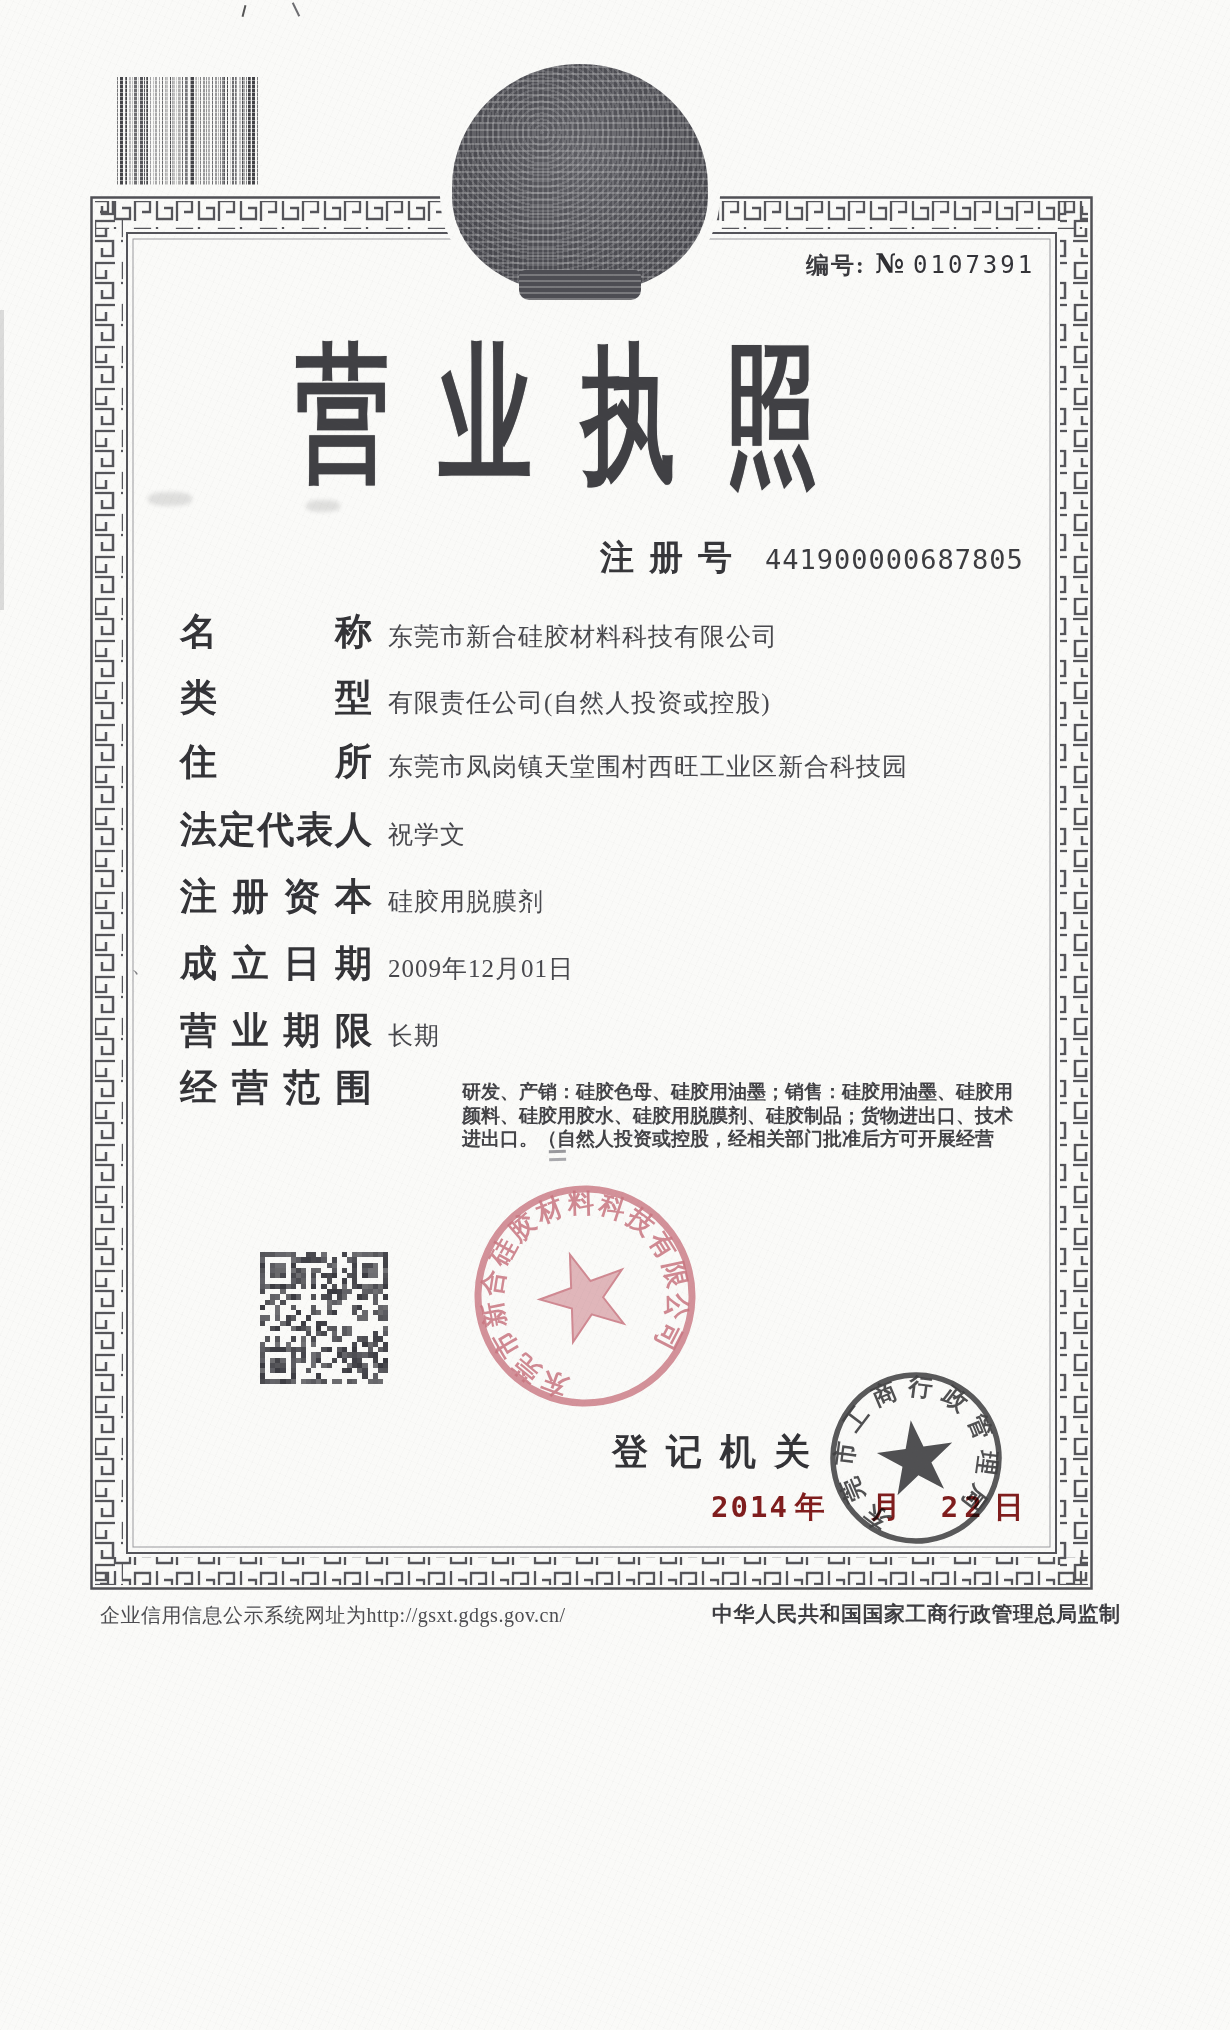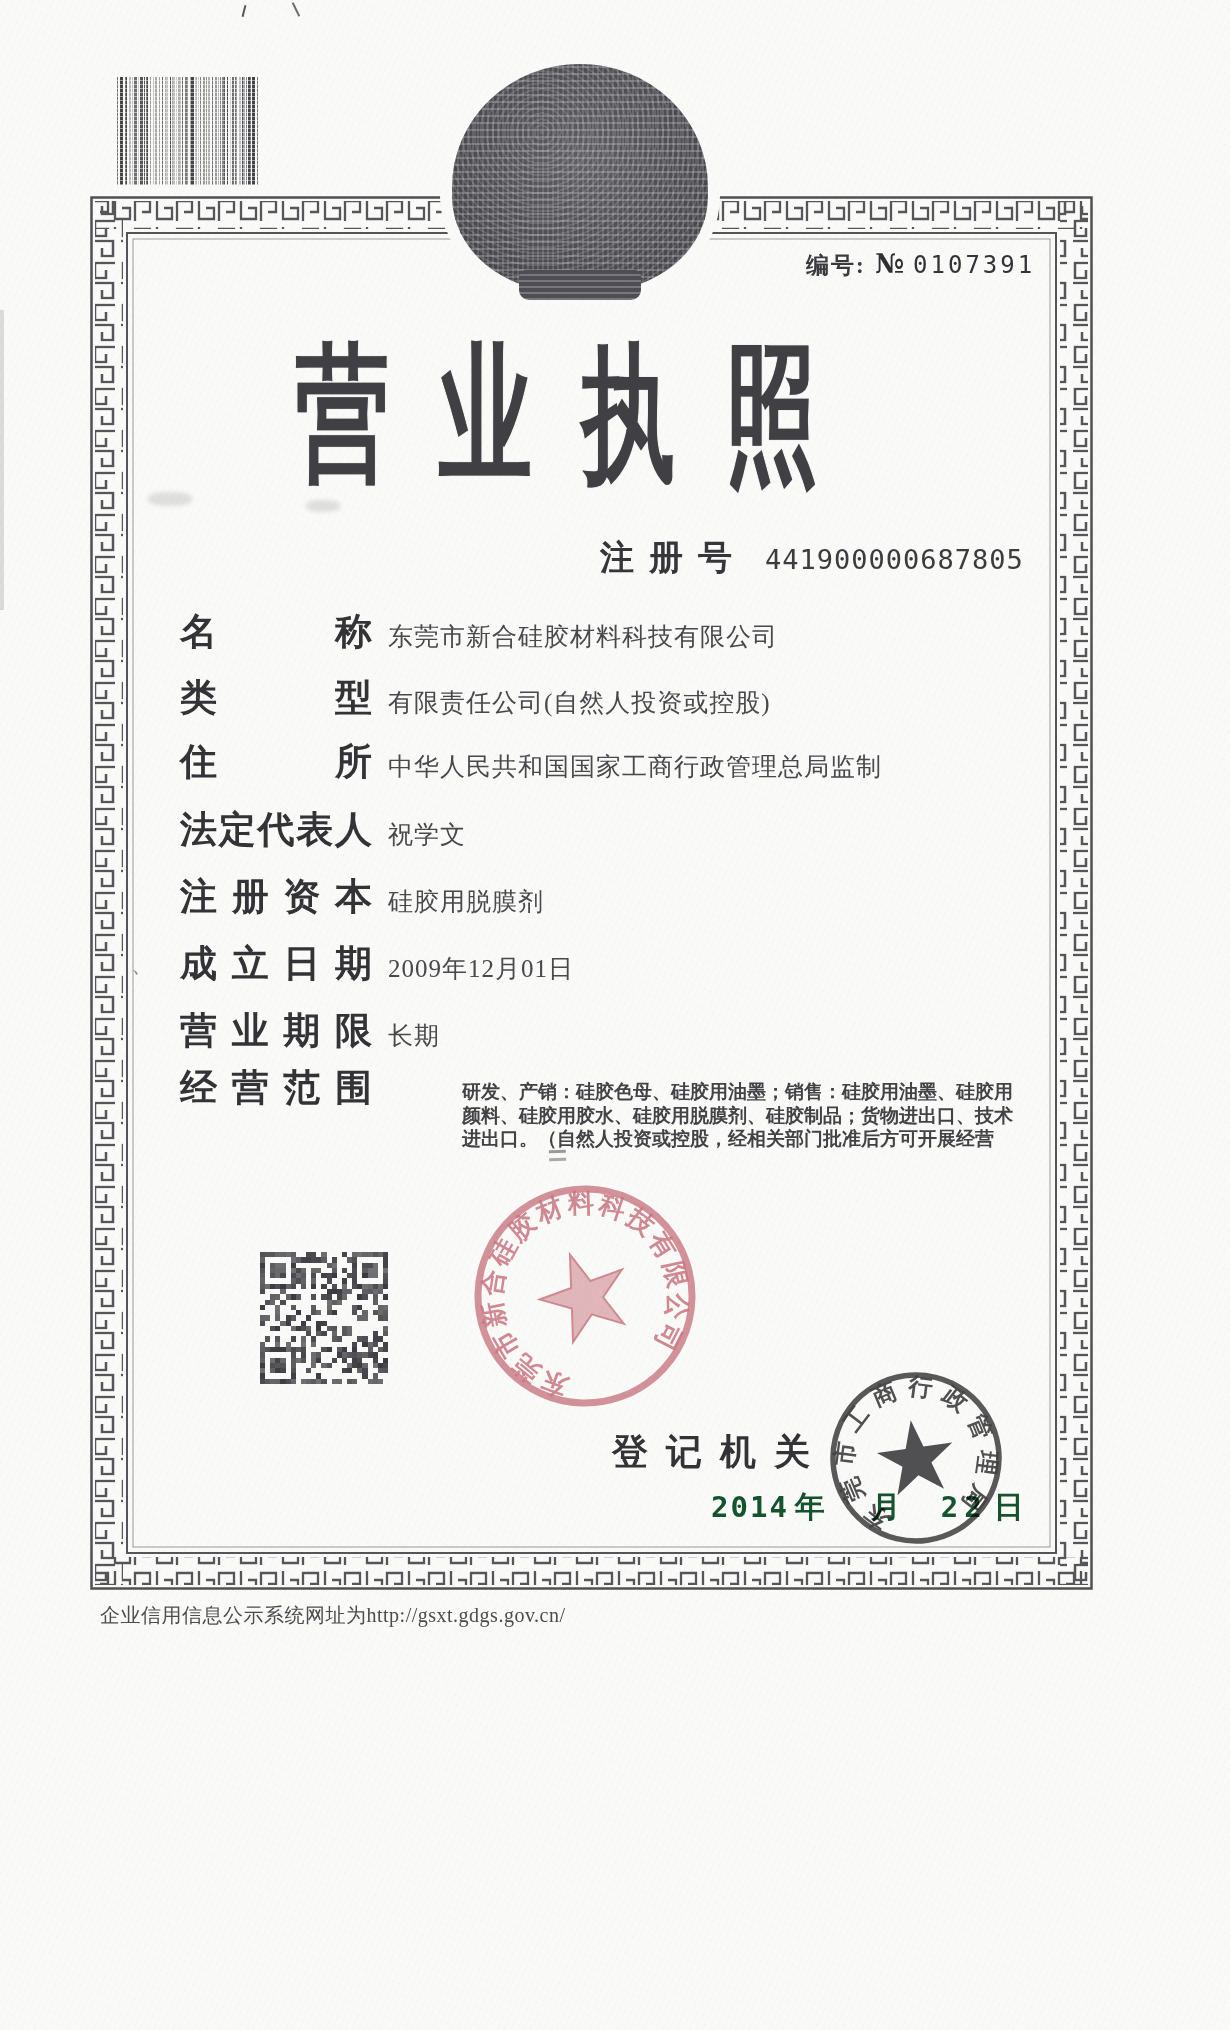--- a/index.html
+++ b/index.html
@@ -69,21 +69,21 @@
   
   .seal-red{position:absolute;left:461px;top:1172px;z-index:5;transform:rotate(-20deg);
     mix-blend-mode:multiply;opacity:.85;}
   .seal-black{position:absolute;left:824px;top:1366px;z-index:6;transform:rotate(-8deg);
     mix-blend-mode:multiply;opacity:.93;}
 
   
   .registrar{position:absolute;left:612px;top:1428px;z-index:3;font-size:36px;font-weight:700;
     color:#333337;letter-spacing:18px;white-space:nowrap;}
   .date{position:absolute;left:711px;top:1487px;z-index:3;display:flex;align-items:baseline;
-    font-size:30px;font-weight:600;color:#14532d;}
+    font-size:30px;font-weight:600;color:#7f1d1d;}
   .date .d-year{font-family:"DejaVu Sans Mono",monospace;font-size:29px;letter-spacing:2px;}
   .date .d-uy{margin-left:6px;}
   .date .d-um{margin-left:46px;}
   .date .d-day{margin-left:40px;font-family:"DejaVu Sans Mono",monospace;font-size:29px;letter-spacing:6px;}
   .date .d-ud{margin-left:6px;}
 
   
   .footer-left{position:absolute;left:100px;top:1602px;z-index:3;font-size:20px;color:#4c4c50;letter-spacing:.5px;}
   .footer-right{position:absolute;left:712px;top:1600px;z-index:3;font-size:21px;font-weight:700;color:#3e3e42;letter-spacing:.5px;}
 
@@ -217,21 +217,21 @@
         <span>类</span>
         <span>型</span>
       </div>
     <div class="f-value">有限责任公司(自然人投资或控股)</div>
   </div>
   <div class="f-row" style="top:742px">
     <div class="f-label">
         <span>住</span>
         <span>所</span>
       </div>
-    <div class="f-value">中华人民共和国国家工商行政管理总局监制</div>
+    <div class="f-value">东莞市凤岗镇天堂围村西旺工业区新合科技园</div>
   </div>
   <div class="f-row" style="top:810px">
     <div class="f-label">
         <span>法</span>
         <span>定</span>
         <span>代</span>
         <span>表</span>
         <span>人</span>
       </div>
     <div class="f-value">祝学文</div>
@@ -930,15 +930,16 @@
     <polygon points="92,54 101,81.6 130,81.6 106.6,98.7 115.5,126.4 92,109.3 68.5,126.4 77.4,98.7 54,81.6 83,81.6" fill="#333336" opacity=".92"></polygon>
     <defs>
         <path id="blkArc" d="M60.5,146.6 A63 63 0 1 1 123.5,146.6" fill="none"></path>
       </defs>
     <text font-size="24" font-weight="700" fill="#333336" letter-spacing="9" opacity=".92" font-family="Liberation Serif, serif">
       <textPath href="#blkArc">东莞市工商行政管理局</textPath>
     </text>
   </svg>
 
   <div class="footer-left">企业信用信息公示系统网址为http://gsxt.gdgs.gov.cn/</div>
+  <div class="footer-right">中华人民共和国国家工商行政管理总局监制</div>
 
   <div class="noise"></div>
 </div>
 
 </body></html>

